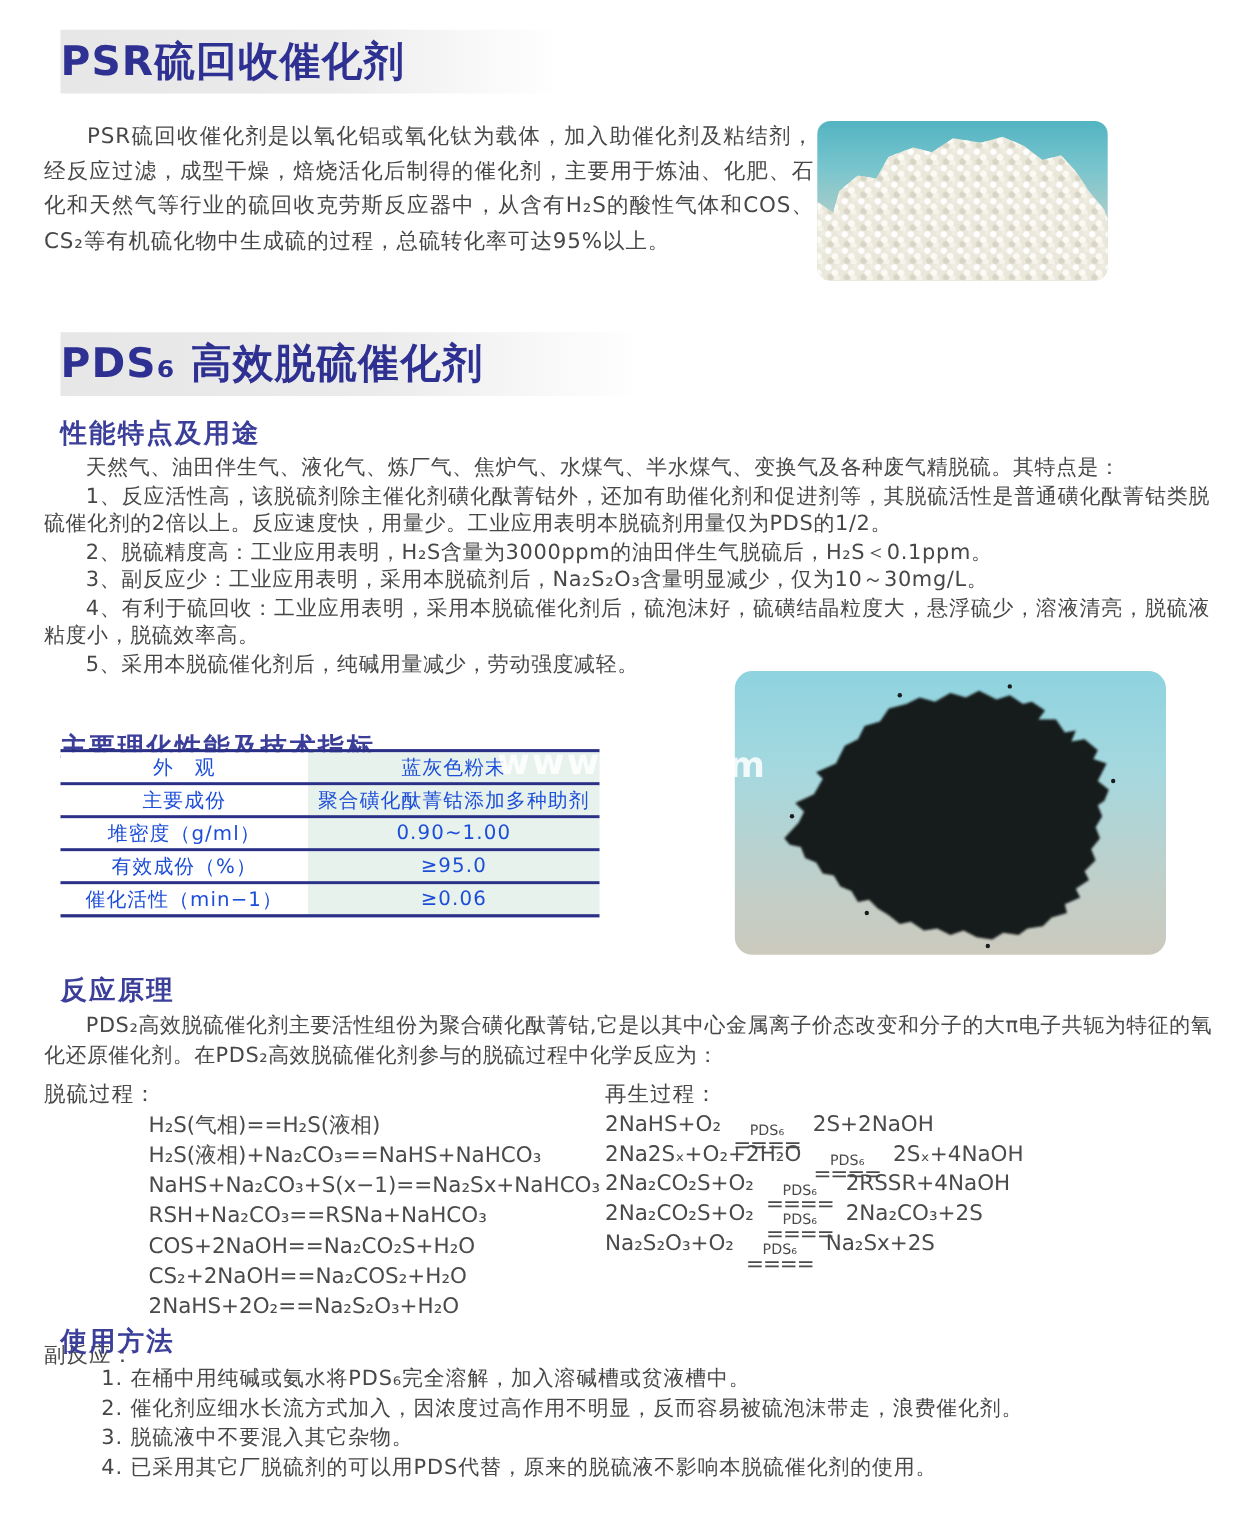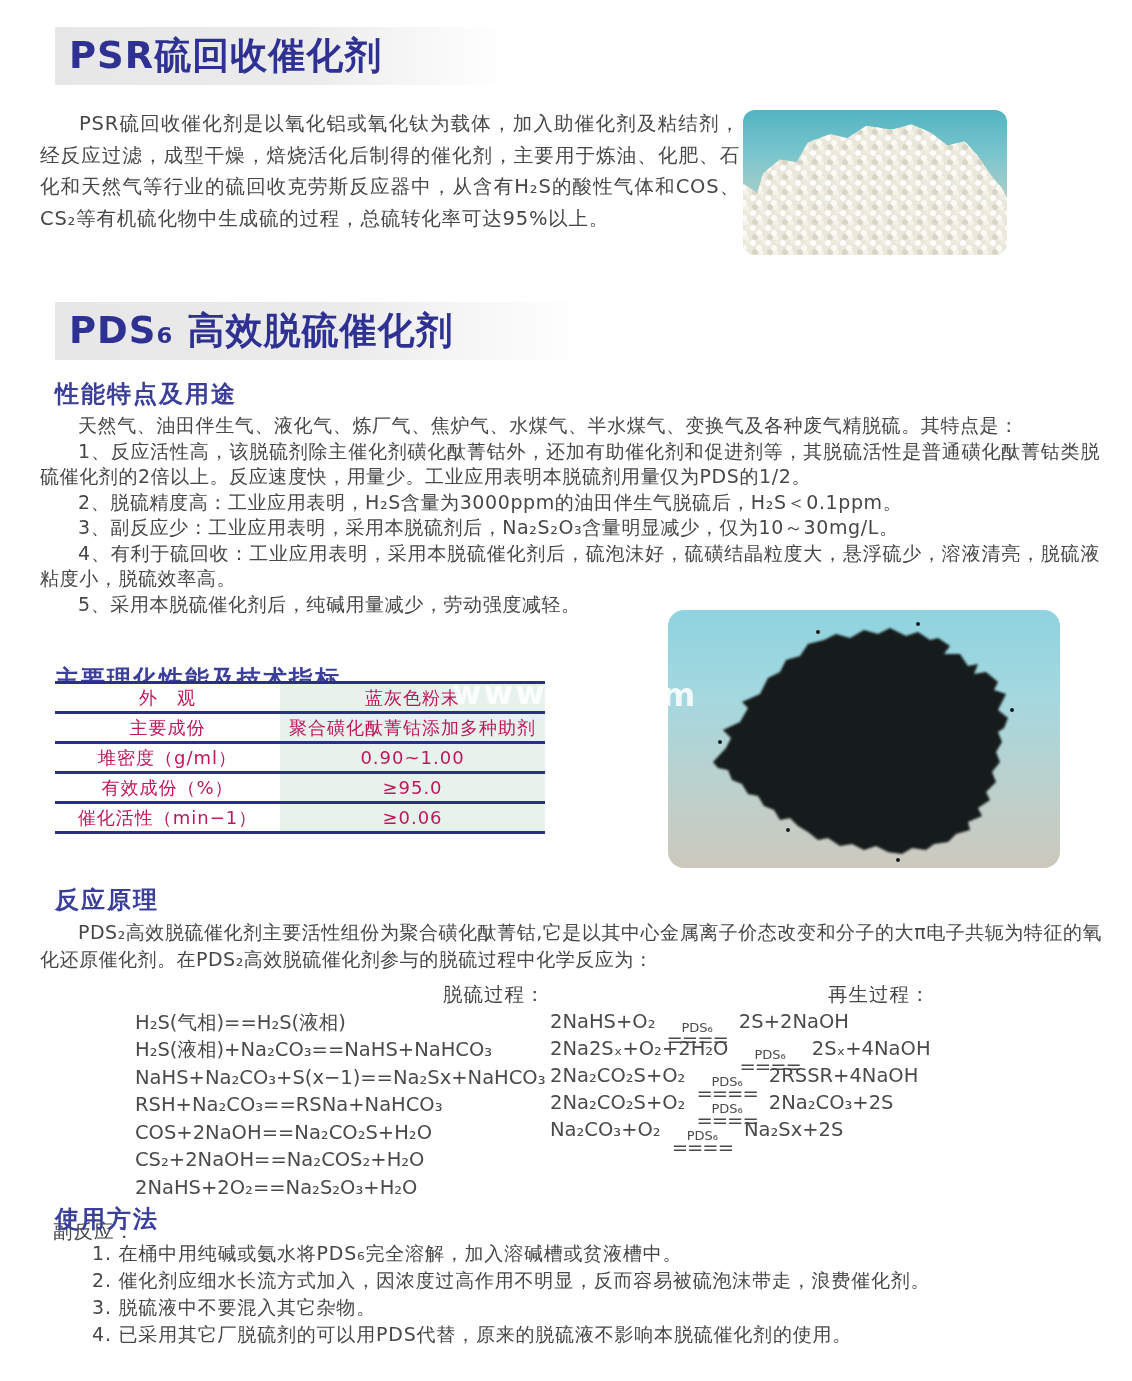--- a/index.html
+++ b/index.html
@@ -5,21 +5,21 @@
   * { margin:0; padding:0; box-sizing:border-box; }
   html,body { background:#888; }
   body { font-family:"DejaVu Sans","Liberation Sans",sans-serif; }
   .page {
     position:relative; width:1132px; height:1381px; margin:0 auto;
     background:#ffffff; overflow:hidden; color:#3d3d3d;
   }
   .titlebar {
     position:absolute; left:55px; height:58px;
     background:linear-gradient(90deg,#e7e7e7 0%,#ebebeb 55%,#f7f7f7 80%,#ffffff 100%);
-    display:flex; align-items:center; padding-left:14px;
+    display:flex; align-items:center; 
   }
   .titlebar .t {
     font-size:37px; font-weight:bold; color:#2e3192; letter-spacing:1px;
     white-space:nowrap;
   }
   .sechead {
     position:absolute; left:55px; font-size:24px; font-weight:bold;
     color:#3b3f99; letter-spacing:2px; white-space:nowrap;
   }
   .bodytext { color:#474747; text-align:justify; }
@@ -57,34 +57,34 @@
     border-radius:16px; overflow:hidden; z-index:1;
     background:linear-gradient(180deg,#8ed3df 0%,#a5d8df 35%,#c0cfc9 75%,#ccc9bd 100%);
   }
   .specs-table {
     position:absolute; left:55px; top:681px; width:490px; z-index:2;
     border-bottom:3px solid #2b3087;
   }
   .specs-table .row { display:flex; border-top:3px solid #2b3087; height:30px; }
   .specs-table .cell {
     display:flex; align-items:center; justify-content:center;
-    font-size:18px; color:#be185d; letter-spacing:1px; white-space:nowrap;
+    font-size:18px; color:#1d4ed8; letter-spacing:1px; white-space:nowrap;
   }
   .specs-table .label { width:225px; background:#ffffff; }
   .specs-table .value { flex:1; background:#e7f2ed; }
   .watermark {
     position:absolute; z-index:5; color:rgba(255,255,255,0.85);
     font-size:32px; font-weight:bold; letter-spacing:2px; white-space:nowrap;
   }
   .principle-body {
     position:absolute; left:40px; top:919px; width:1062px;
     font-size:19px; line-height:27px; letter-spacing:0.5px; text-indent:2em;
   }
   .eqcol { position:absolute; font-size:19.5px; color:#4a4a4a; }
-  .eqcol .lbl { color:#474747; letter-spacing:1px;text-align:right; }
+  .eqcol .lbl { color:#474747; letter-spacing:1px; }
   .eq-left { left:40px; top:981px; line-height:27.5px; }
   .eq-left .eqs { margin-left:95px; }
   .eq-left .siderow { display:flex; }
   .eq-left .siderow .lbl { width:95px;margin-top:44px; }
   .eq-right { left:550px; top:981px; line-height:27px; }
   .eq-right .rrow { height:27px; white-space:nowrap; }
   .eqstack {
     display:inline-flex; flex-direction:column; align-items:center;
     vertical-align:-4px; margin:0 11px;
   }
@@ -205,21 +205,21 @@
           <span class="bars">====</span>
         </span><span>2RSSR+4NaOH</span>
     </div>
     <div class="rrow">
       <span>2Na₂CO₂S+O₂</span><span class="eqstack">
           <span class="cat">PDS₆</span>
           <span class="bars">====</span>
         </span><span>2Na₂CO₃+2S</span>
     </div>
     <div class="rrow">
-      <span>Na₂CO₃+O₂</span><span class="eqstack">
+      <span>Na₂S₂O₃+O₂</span><span class="eqstack">
           <span class="cat">PDS₆</span>
           <span class="bars">====</span>
         </span><span>Na₂Sx+2S</span>
     </div>
   </div>
 
   <div class="sechead" style="top:1203px;">使用方法</div>
   <div class="usage">
     <div>1. 在桶中用纯碱或氨水将PDS₆完全溶解，加入溶碱槽或贫液槽中。</div>
     <div>2. 催化剂应细水长流方式加入，因浓度过高作用不明显，反而容易被硫泡沫带走，浪费催化剂。</div>

